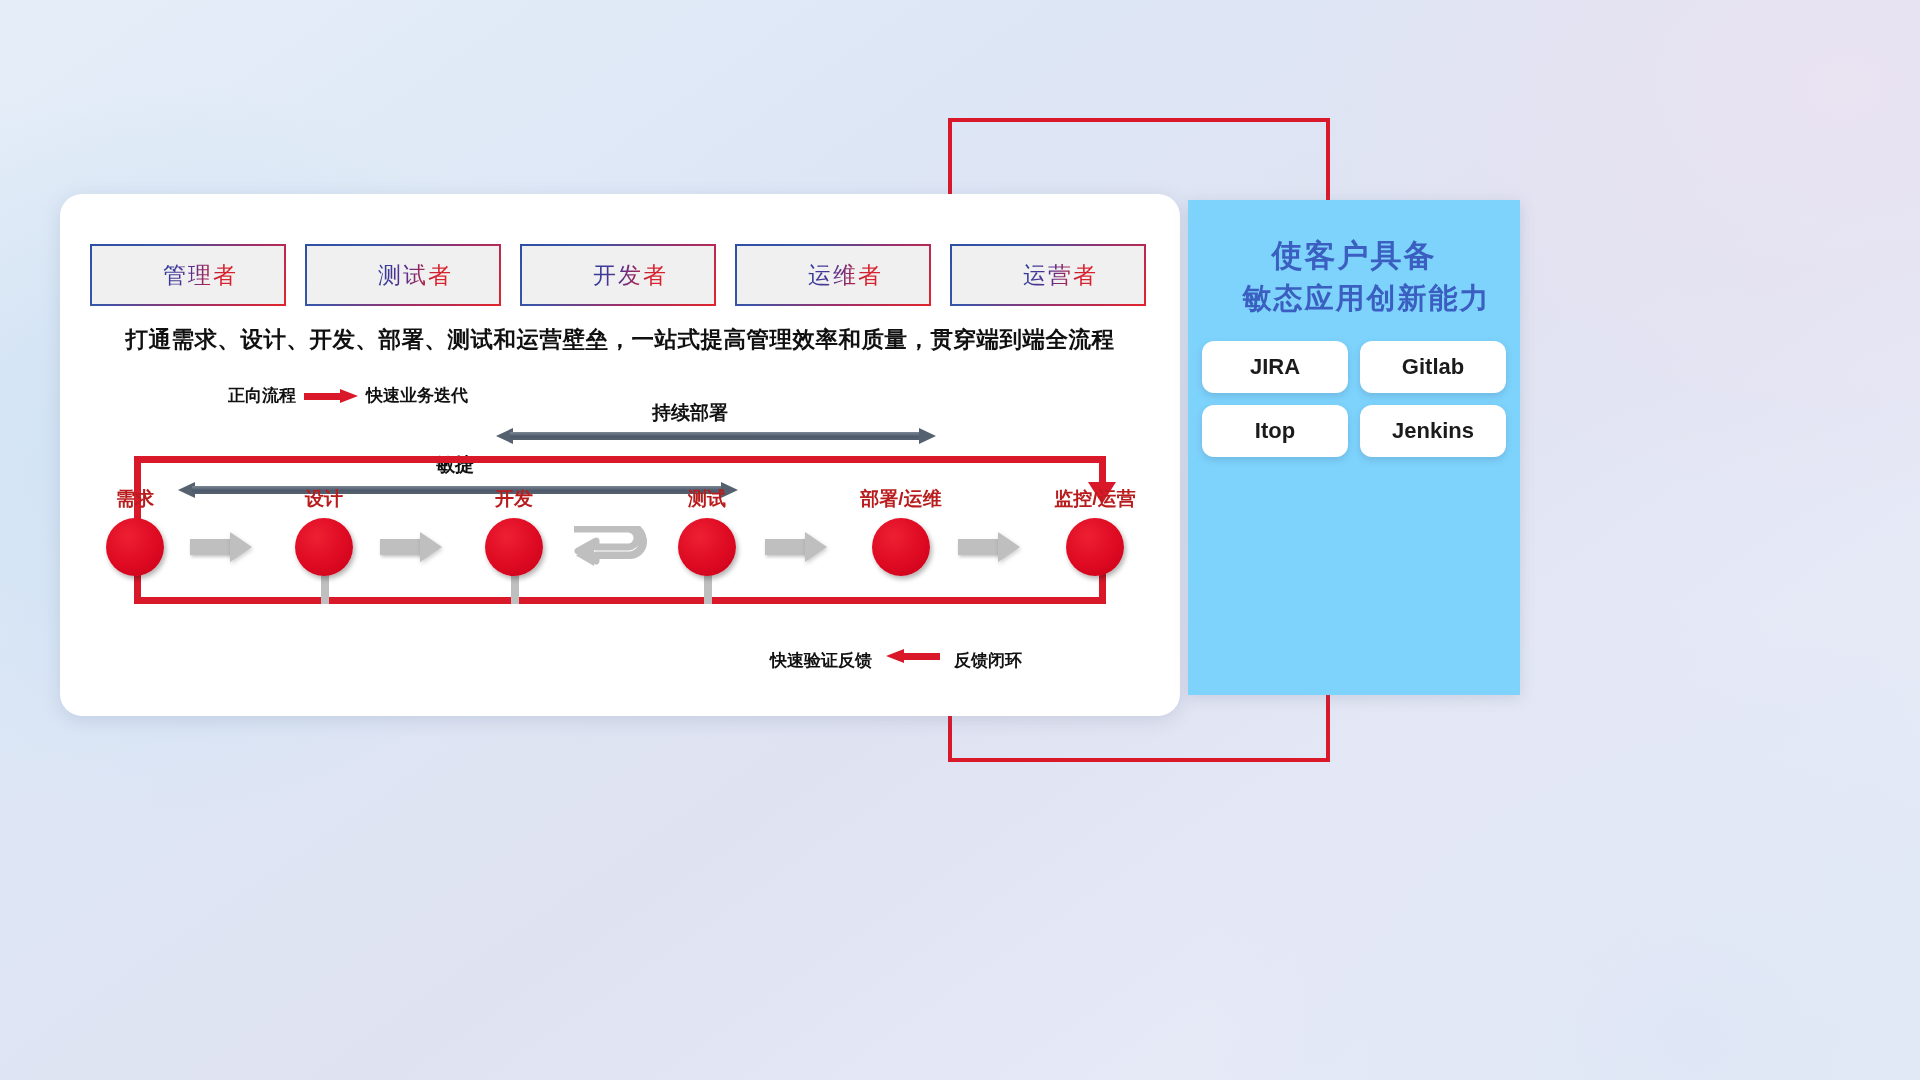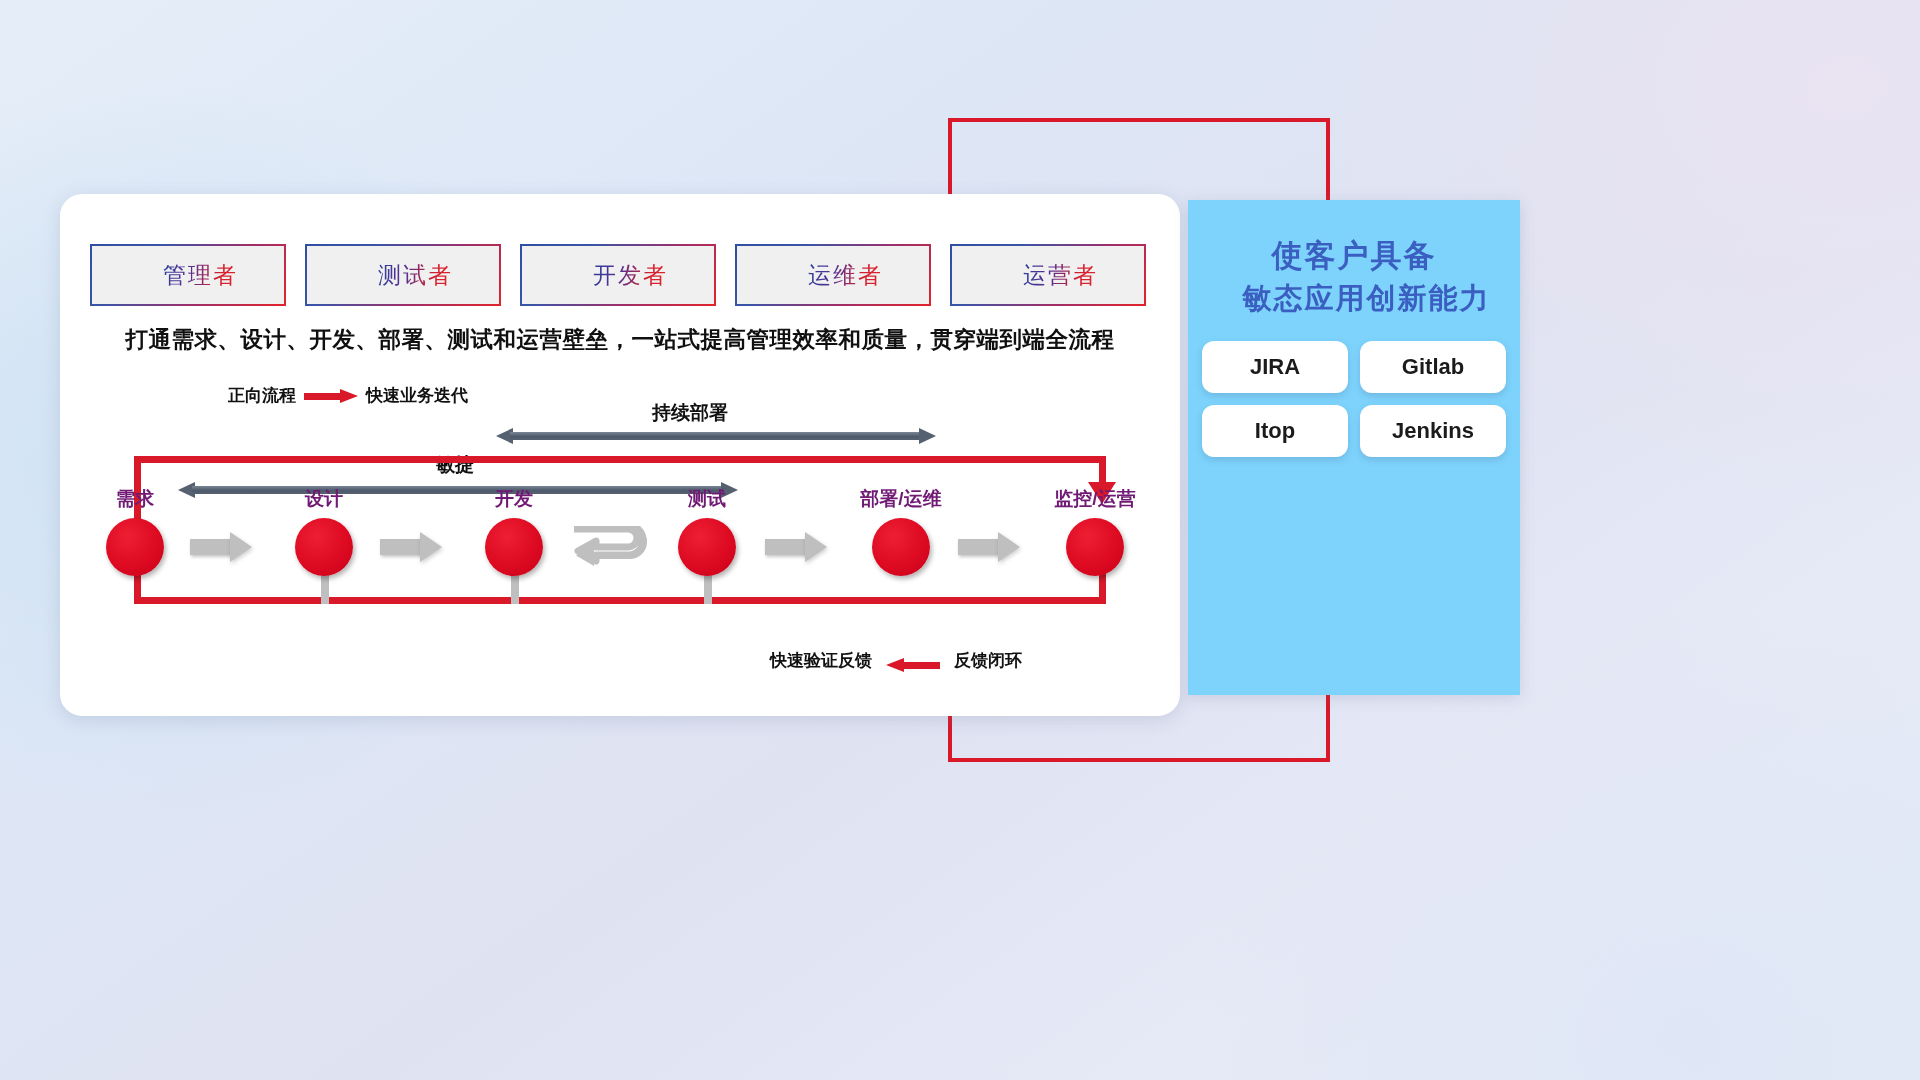--- a/index.html
+++ b/index.html
@@ -63,21 +63,21 @@
   }
 
   
   .legend-fwd{
     position:absolute; left:168px; top:190px;
     display:flex; align-items:center; gap:8px;
     font-size:17px; font-weight:bold; color:#111;
   }
   .legend-fb{
     position:absolute; left:710px; top:455px;
-    display:flex; align-items:flex-end; gap:14px;
+    display:flex; align-items:flex-start; gap:14px;
     font-size:17px; font-weight:bold; color:#111;
   }
   .ar-red{ width:54px; height:14px; position:relative; }
   .ar-red i{ position:absolute; left:0; top:4px; width:36px; height:7px; background:#d9182a; }
   .ar-red b{ position:absolute; right:0; top:0; width:0; height:0;
     border-top:7px solid transparent; border-bottom:7px solid transparent; border-left:18px solid #d9182a; }
   .ar-red.rev i{ left:auto; right:0; }
   .ar-red.rev b{ right:auto; left:0;
     border-left:none; border-right:18px solid #d9182a; }
 
@@ -95,21 +95,21 @@
   .pipe{ position:absolute; left:0; top:0; width:1120px; height:522px; }
   .node{ position:absolute; }
   .node .dot{
     width:58px; height:58px; border-radius:50%;
     background:radial-gradient(circle at 38% 32%,#ee1f33 0%,#dd0a22 55%,#c60018 100%);
     box-shadow:2px 3px 5px rgba(0,0,0,.30);
   }
   .node .lbl{
     position:absolute; left:50%; transform:translateX(-50%);
     bottom:64px; white-space:nowrap;
-    font-size:19px; font-weight:bold; color:#701a75;
+    font-size:19px; font-weight:bold; color:#b91c1c;
   }
   .gray-ar{ position:absolute; width:62px; height:30px; }
   .gray-ar .gb{ position:absolute; left:0; top:7px; width:42px; height:16px;
     background:#bfbfbf; box-shadow:1px 2px 3px rgba(0,0,0,.22); }
   .gray-ar .gh{ position:absolute; right:0; top:0; width:0; height:0;
     border-top:15px solid transparent; border-bottom:15px solid transparent;
     border-left:22px solid #bfbfbf; filter:drop-shadow(1px 2px 2px rgba(0,0,0,.20)); }
 
   
   .loopglyph{ position:absolute; width:80px; height:46px; }

